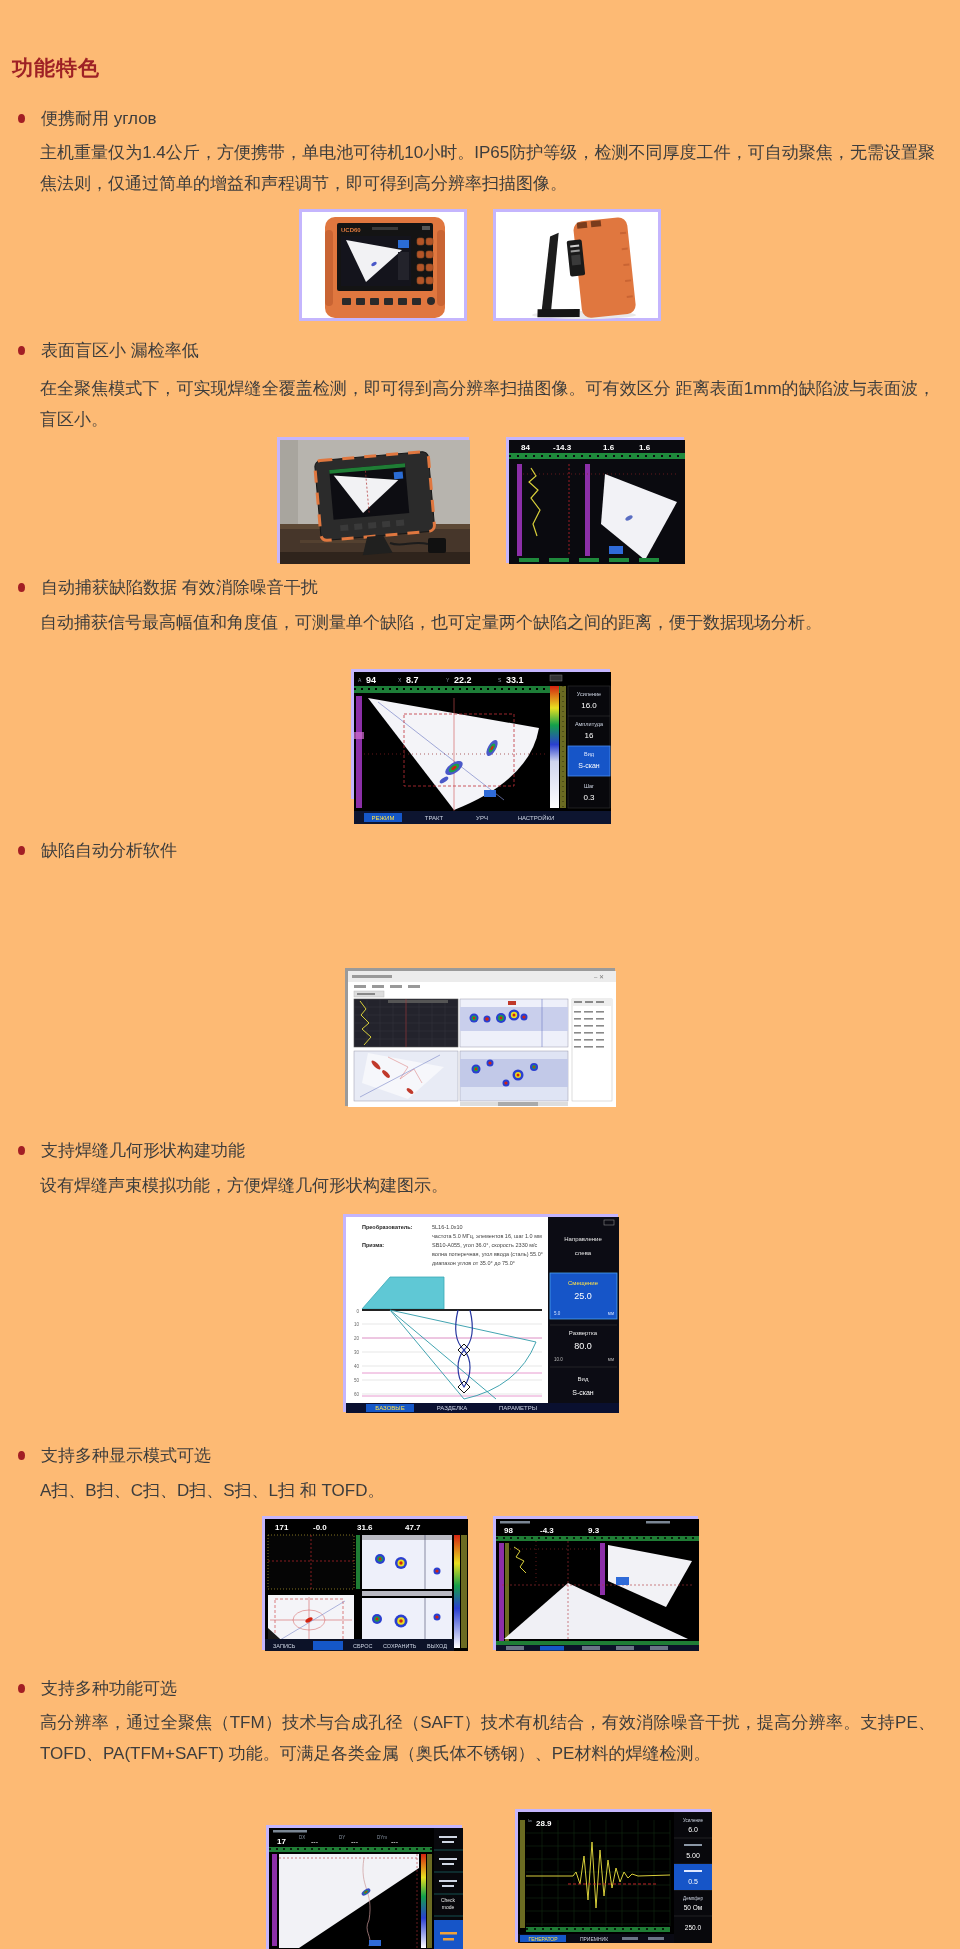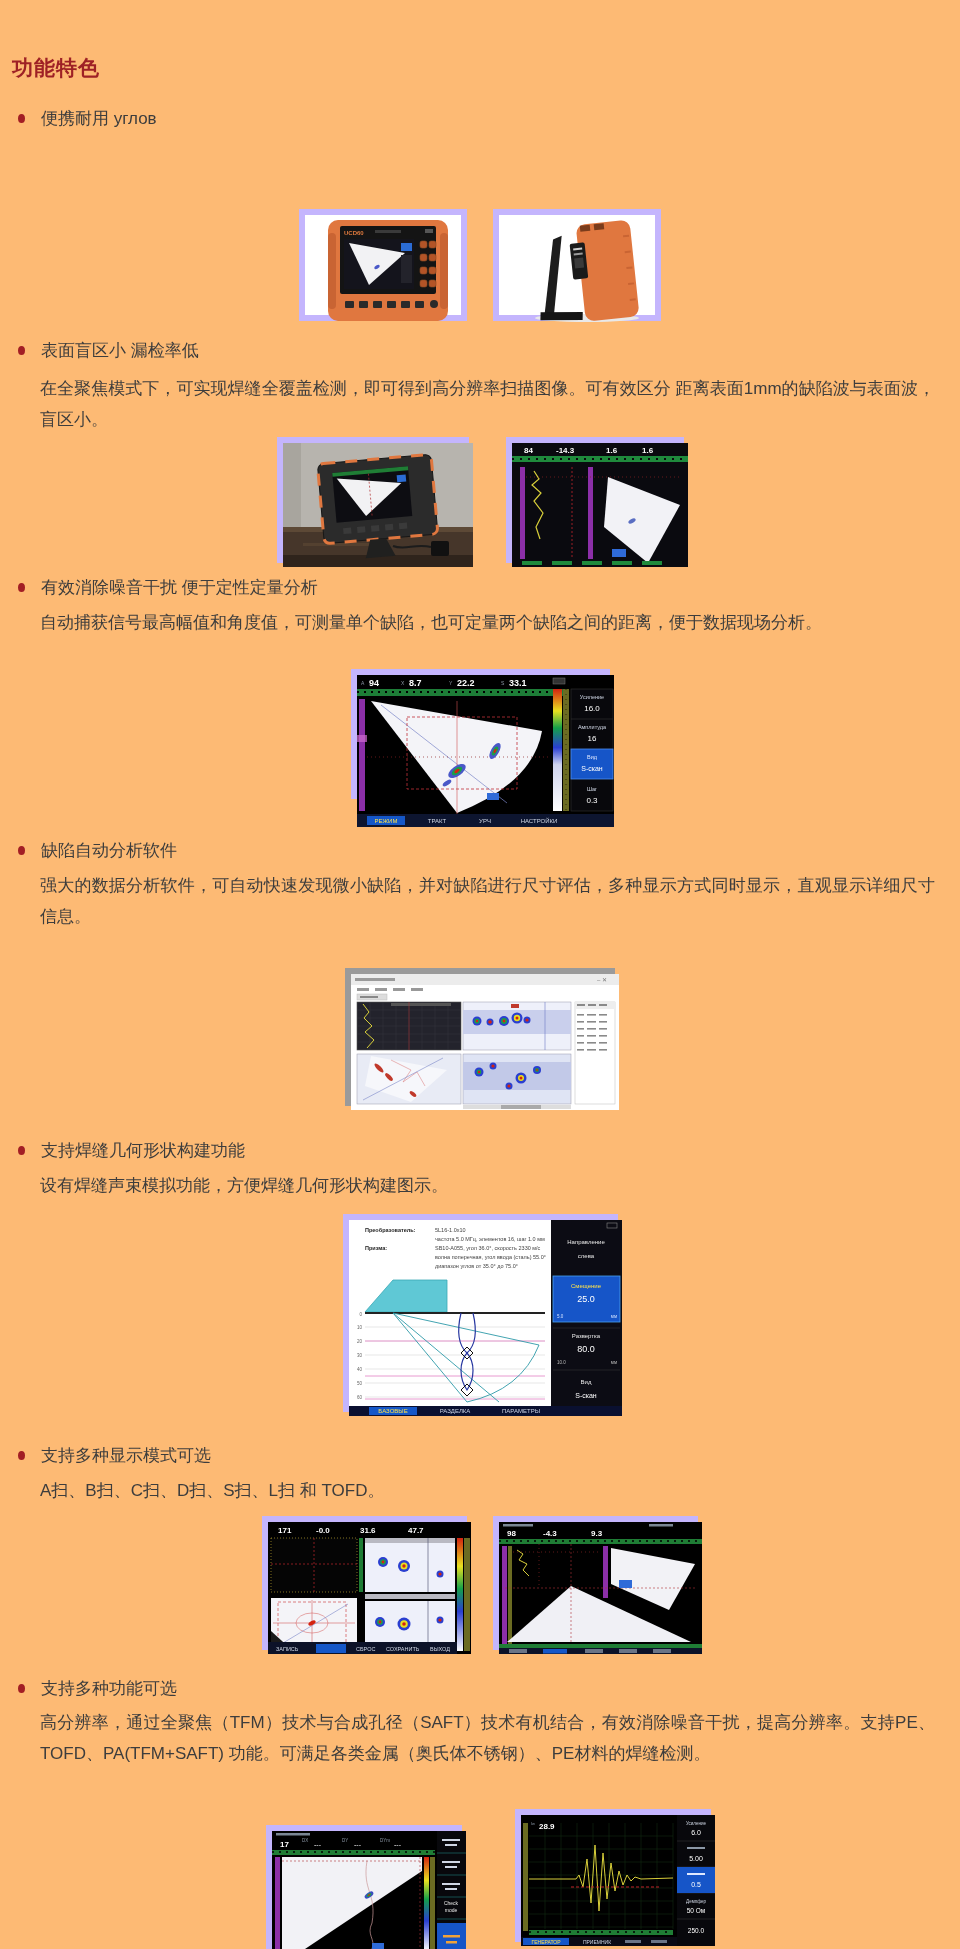--- a/index.html
+++ b/index.html
@@ -4,36 +4,37 @@
 <style>
   html,body{margin:0;padding:0;background:#fff;}
   .page{position:relative;width:960px;height:1949px;background:#fdba74;overflow:hidden;
         font-family:"Liberation Sans","DejaVu Sans",sans-serif;}
   .title{position:absolute;left:12px;top:54px;font-size:21px;font-weight:bold;color:#9e2125;letter-spacing:1px;}
   .head{position:absolute;left:18px;display:flex;align-items:center;font-size:17px;color:#3d3d3d;}
   .dot{width:7px;height:9px;border-radius:50%;background:#a21e24;margin-right:16px;flex:0 0 auto;}
   .body{position:absolute;left:40px;width:895px;font-size:17px;line-height:31px;color:#3d3d3d;
         text-align:justify;text-justify:inter-ideograph;}
   .row{position:absolute;left:0;width:960px;display:flex;justify-content:center;align-items:flex-start;}
-  .shot{background:#fff;border:6px solid #c4b5fd;box-sizing:border-box;position:relative;flex:0 0 auto;}
+  .shot{background:#fff;border:3px solid #c4b5fd;box-sizing:border-box;position:relative;flex:0 0 auto;}
   .shot svg{display:block;}
   svg text{font-family:"Liberation Sans","DejaVu Sans",sans-serif;}
   .g33{gap:26px}.g37{gap:37px}
 </style>
 </head>
 <body>
 
 <div class="page">
 
   <div class="title">功能特色</div>
 
   <div class="head" style="top:107px">
     <span class="dot"></span>
     <span>便携耐用 углов</span>
   </div>
+  <div class="body" style="top:137px">主机重量仅为1.4公斤，方便携带，单电池可待机10小时。IP65防护等级，检测不同厚度工件，可自动聚焦，无需设置聚焦法则，仅通过简单的增益和声程调节，即可得到高分辨率扫描图像。</div>
   <div class="row g33" style="top:209px">
 
     <figure class="shot" style="width:168px;height:112px;margin:0">
       <svg width="166" height="110" viewBox="0 0 166 110">
         <rect x="23" y="5" width="120" height="101" rx="10" fill="#e0773f"></rect>
         <rect x="23" y="18" width="8" height="76" rx="4" fill="#c96433"></rect>
         <rect x="135" y="18" width="8" height="76" rx="4" fill="#c96433"></rect>
         <rect x="35" y="11" width="96" height="68" rx="2" fill="#141414"></rect>
         <text x="39" y="20" font-size="6" fill="#e07a3e" font-weight="bold">UCD60</text>
         <rect x="70" y="15" width="26" height="3" fill="#3a3a3a"></rect>
@@ -150,21 +151,21 @@
             <rect x="70" y="118" width="20" height="4"></rect>
             <rect x="100" y="118" width="20" height="4"></rect>
             <rect x="130" y="118" width="20" height="4"></rect>
           </g>
       </svg>
     </figure>
   </div>
 
   <div class="head" style="top:576px">
     <span class="dot"></span>
-    <span>有效消除噪音干扰 便于定性定量分析</span>
+    <span>自动捕获缺陷数据 有效消除噪音干扰</span>
   </div>
   <div class="body" style="top:607px">自动捕获信号最高幅值和角度值，可测量单个缺陷，也可定量两个缺陷之间的距离，便于数据现场分析。</div>
   <div class="row" style="top:657px">
     <figure class="shot" style="width:259px;height:130px;margin:12px">
       <svg width="257" height="152" viewBox="0 0 257 152">
         <defs>
           <linearGradient id="palE" x1="0" y1="0" x2="0" y2="1">
             <stop offset="0" stop-color="#d42310"></stop>
               <stop offset="0.18" stop-color="#e8e020"></stop>
             <stop offset="0.32" stop-color="#14a04a"></stop>
@@ -227,21 +228,20 @@
         <text x="128" y="148" font-size="6" fill="#cfd6e4" text-anchor="middle">УРЧ</text>
         <text x="182" y="148" font-size="6" fill="#cfd6e4" text-anchor="middle">НАСТРОЙКИ</text>
       </svg>
     </figure>
   </div>
 
   <div class="head" style="top:839px">
     <span class="dot"></span>
     <span>缺陷自动分析软件</span>
   </div>
-  <div class="body" style="top:870px">强大的数据分析软件，可自动快速发现微小缺陷，并对缺陷进行尺寸评估，多种显示方式同时显示，直观显示详细尺寸信息。</div>
   <div class="row" style="top:968px">
     <figure class="shot" style="width:270px;height:138px;margin:0;border-color:#9a9a9a">
       <svg width="268" height="136" viewBox="0 0 268 136">
         <rect width="268" height="136" fill="#fff"></rect>
         <rect width="268" height="11" fill="#ececec"></rect>
         <rect x="4" y="4" width="40" height="3" fill="#9a9a9a"></rect>
         <text x="246" y="8" font-size="6" fill="#777">– ✕</text>
         <rect x="6" y="14" width="12" height="3" fill="#999"></rect>
           <rect x="24" y="14" width="12" height="3" fill="#999"></rect>
         <rect x="42" y="14" width="12" height="3" fill="#999"></rect>

